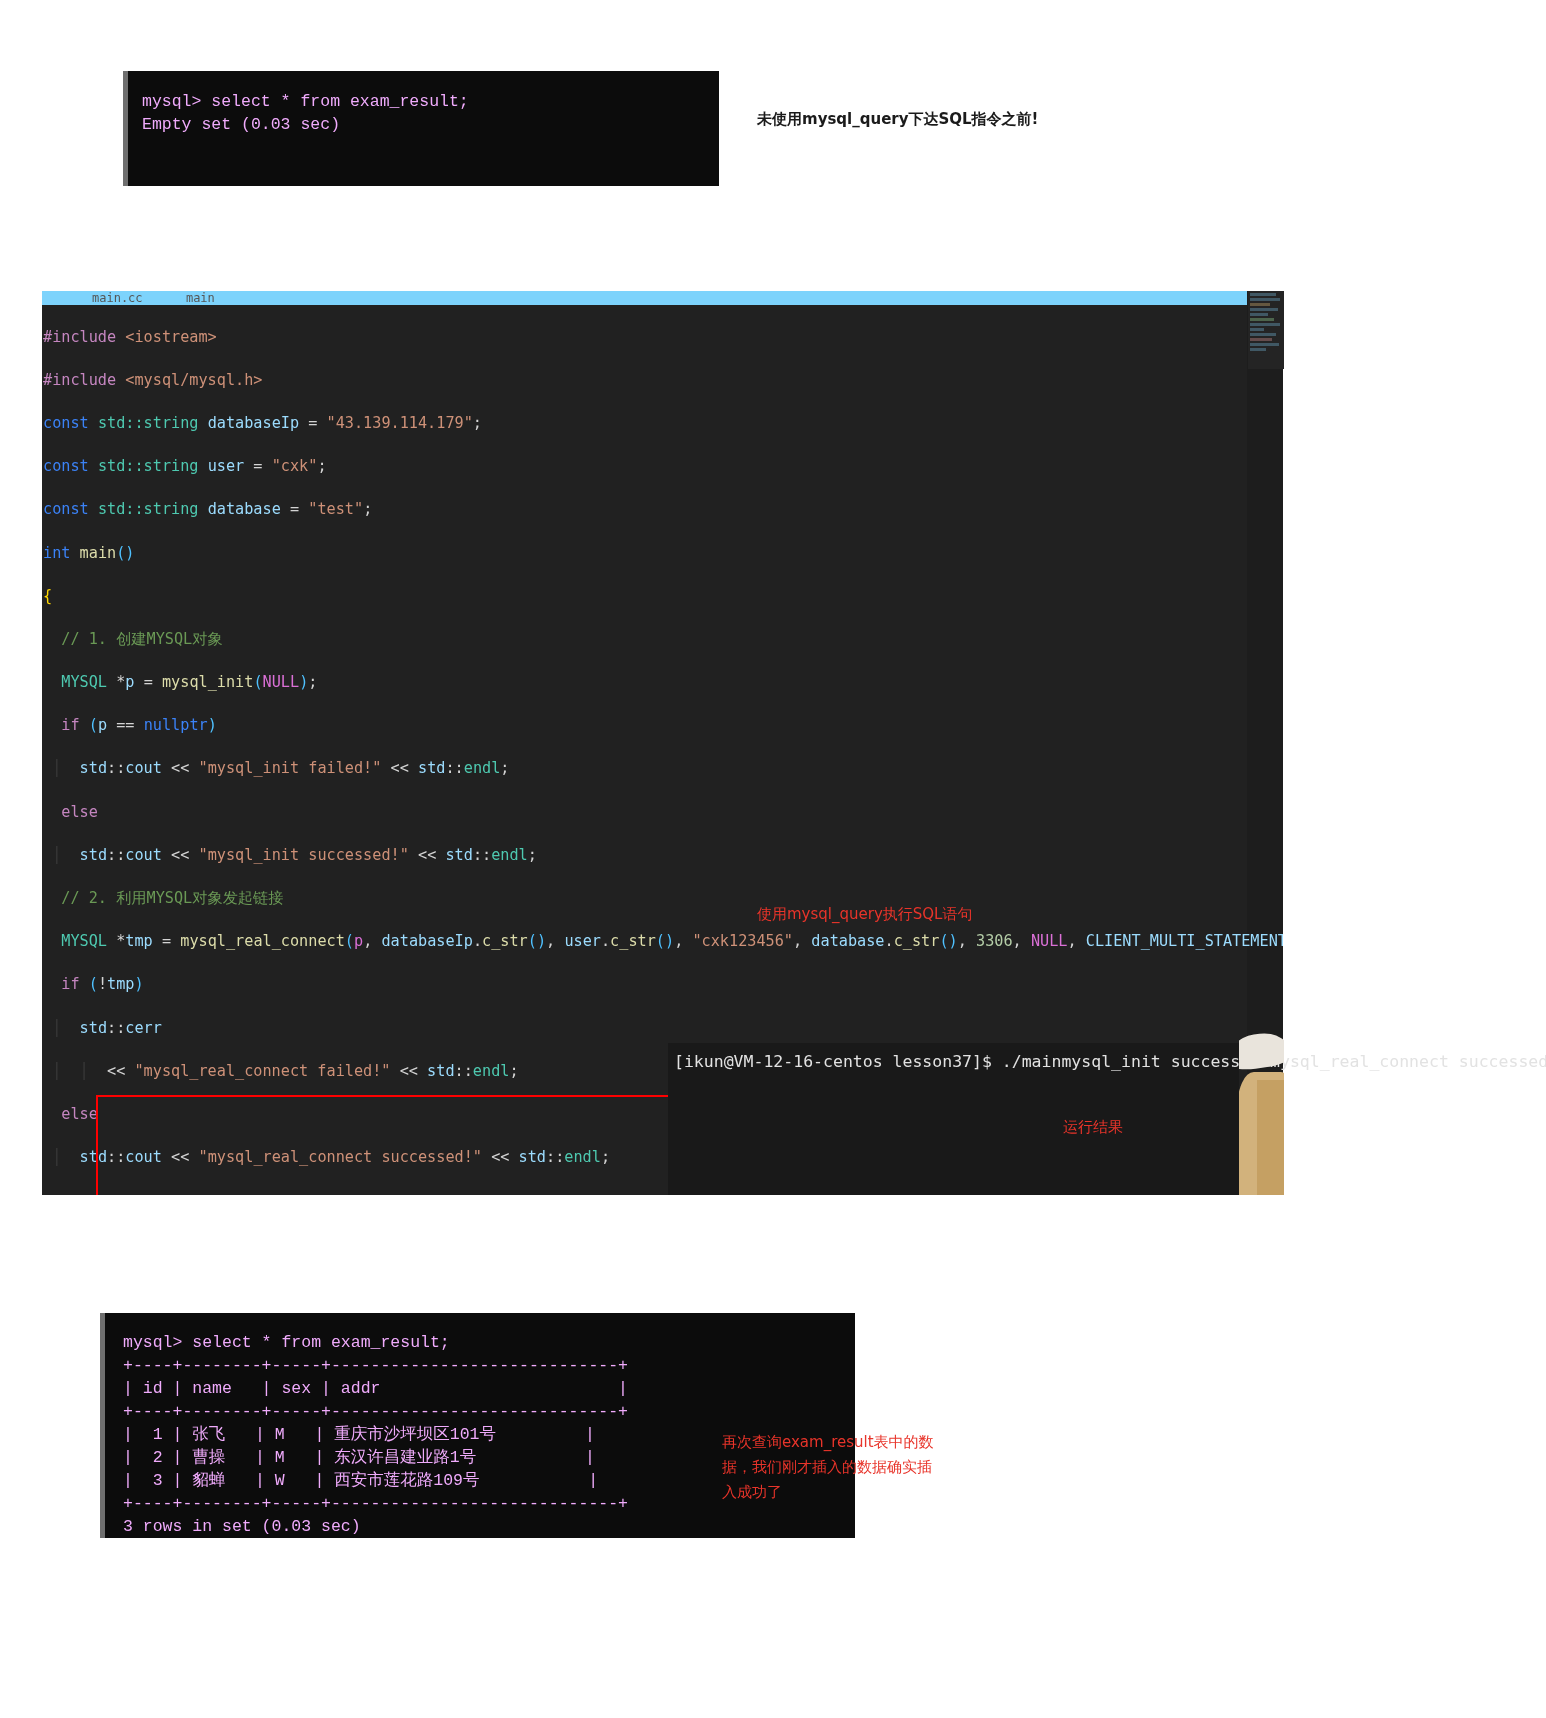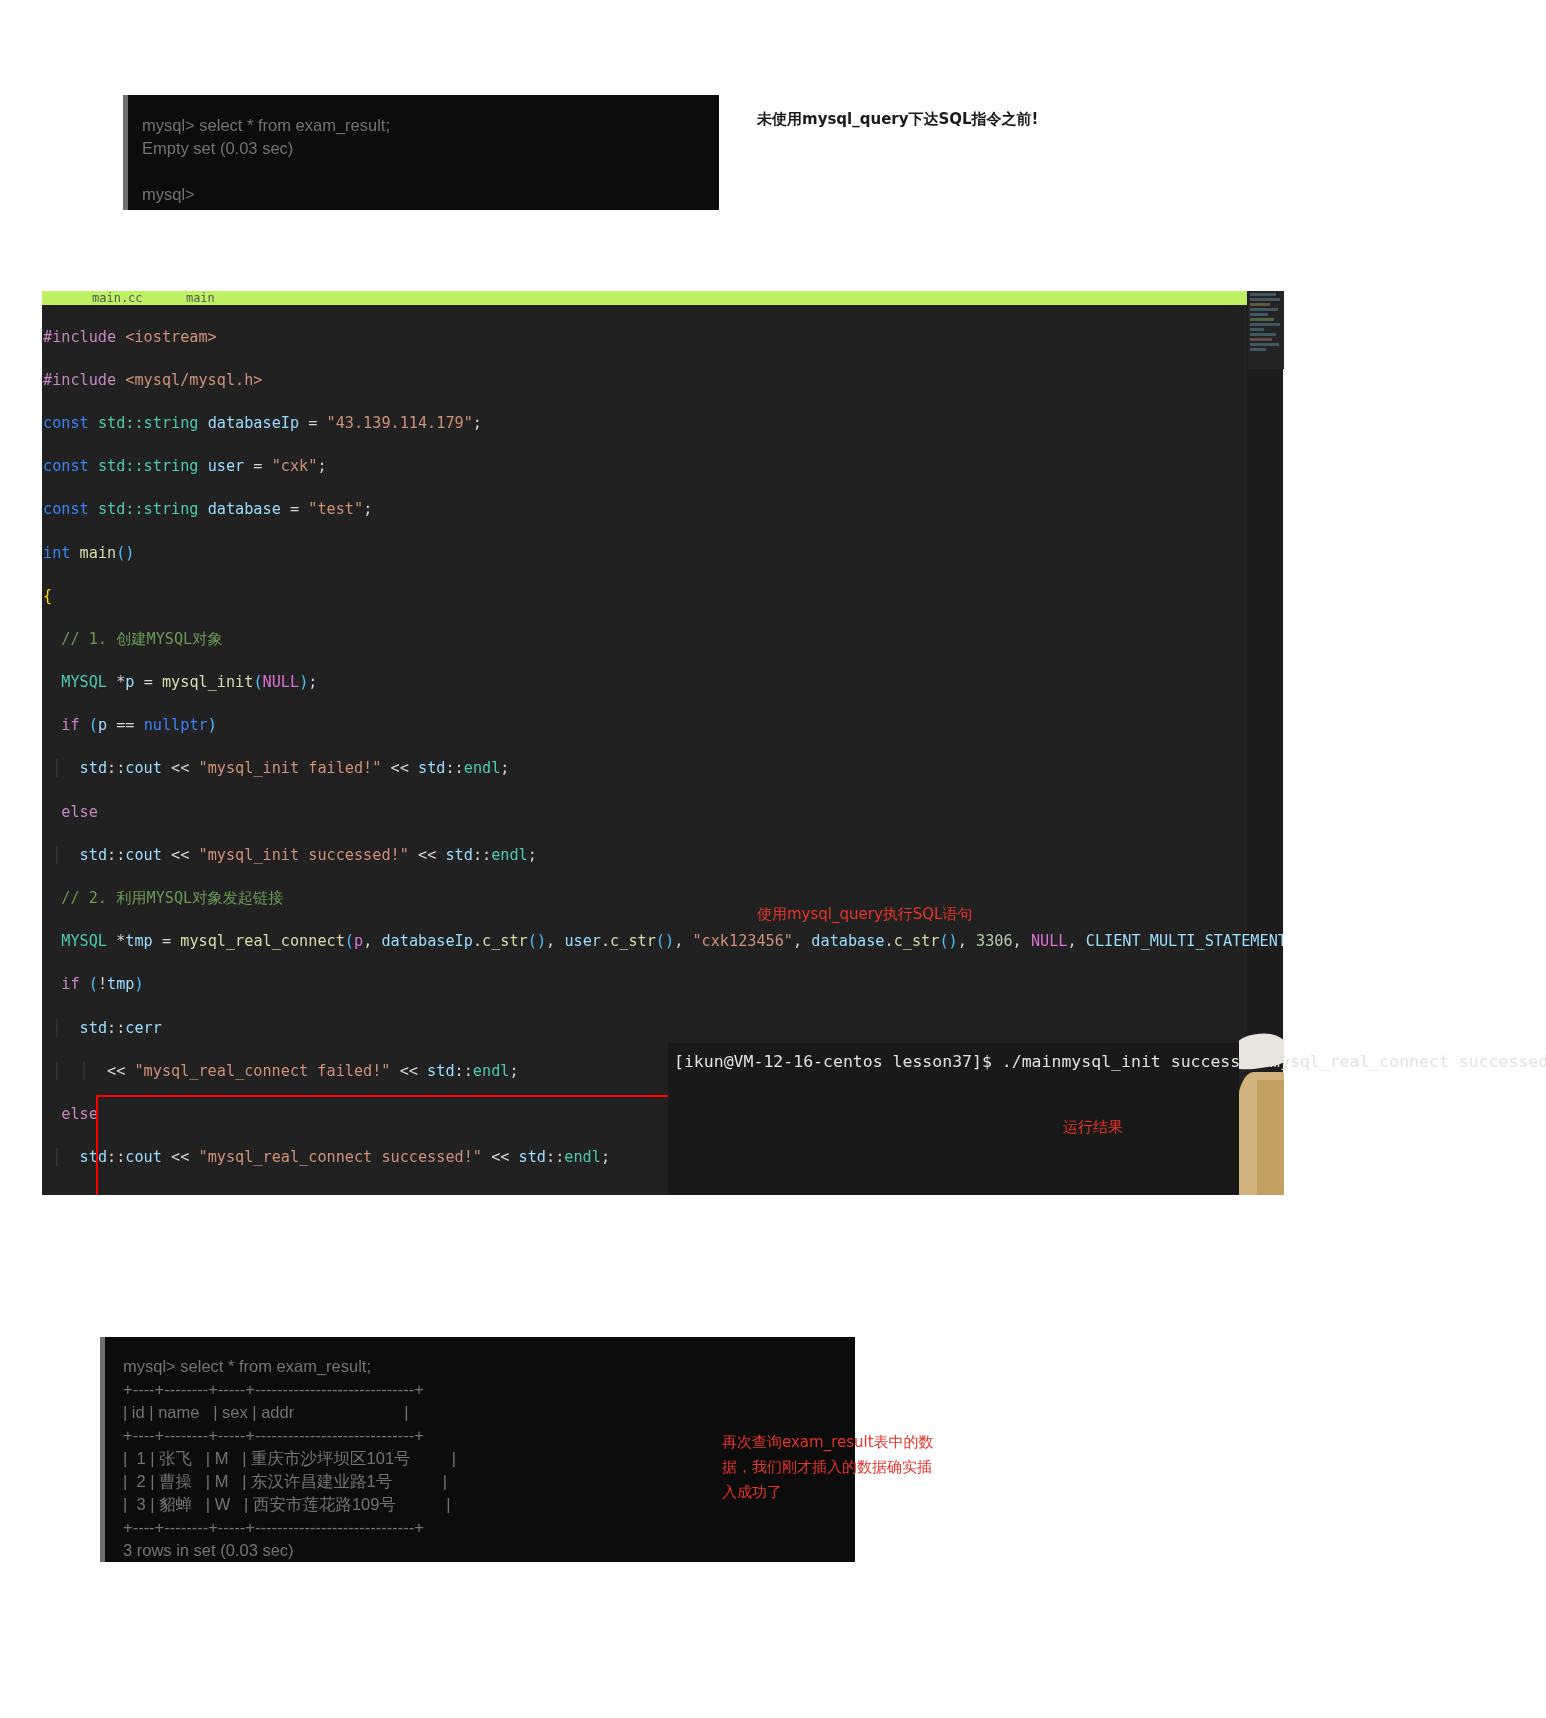--- a/index.html
+++ b/index.html
@@ -13,25 +13,24 @@
     height: 1718px;
     position: relative;
     font-family: "Liberation Sans", sans-serif;
     overflow: hidden;
   }
 
   
   .term {
     position: absolute;
     background: #0c0c0c;
-    color: #737373;
-    font-family: Liberation Sans, sans-serif;
+    color: #f0abfc;
+    font-family: Liberation Mono, monospace;
     white-space: pre;
     box-sizing: border-box;
-    margin-top: 24px;
   }
   .term .line { display: block; }
 
   
   #top-terminal {
     left: 123px;
     top: 71px;
     width: 596px;
     height: 115px;
     font-size: 16.5px;
@@ -88,21 +87,21 @@
   .mini-row {
     height: 3px;
     margin: 2px 0 0 2px;
     background: #4a6a7a;
     opacity: .75;
   }
   #editor-tabstrip {
     position: absolute;
     left: 0; top: 0;
     width: 1241px; height: 14px;
-    background: #bef264;
+    background: #7dd3fc;
     overflow: hidden;
     color: #555;
     font-family: "DejaVu Sans Mono", monospace;
     font-size: 12px;
     white-space: pre;
     padding-left: 50px;
     box-sizing: border-box;
   }
   #code {
     position: absolute;
@@ -210,21 +209,21 @@
 
   
   #note-before   { left: 757px; top: 110px; font-weight: bold; }
   #note-usequery { left: 757px; top: 905px; text-align: center; }
   #note-runres   { left: 1063px; top: 1118px; }
   #note-verify   { left: 722px; top: 1430px; width: 250px; }
 </style>
 </head>
 <body>
 
-<div class="term" id="top-terminal"><span class="line">mysql&gt; select * from exam_result;</span><span class="line">Empty set (0.03 sec)</span><span class="line"> </span><span class="line">mysql&gt;</span></div>
+<div class="term" id="top-terminal"><span class="line">mysql&gt; select * from exam_result;</span><span class="line">Empty set (0.03 sec)</span><span class="line"> </span></div>
 
 <div class="note-black" id="note-before">未使用mysql_query下达SQL指令之前!</div>
 
 <div id="editor-panel">
 
   <div id="editor-tabstrip">main.cc      main</div>
 
   <div id="editor-scrollbar-strip"></div>
 
   <div id="code">

